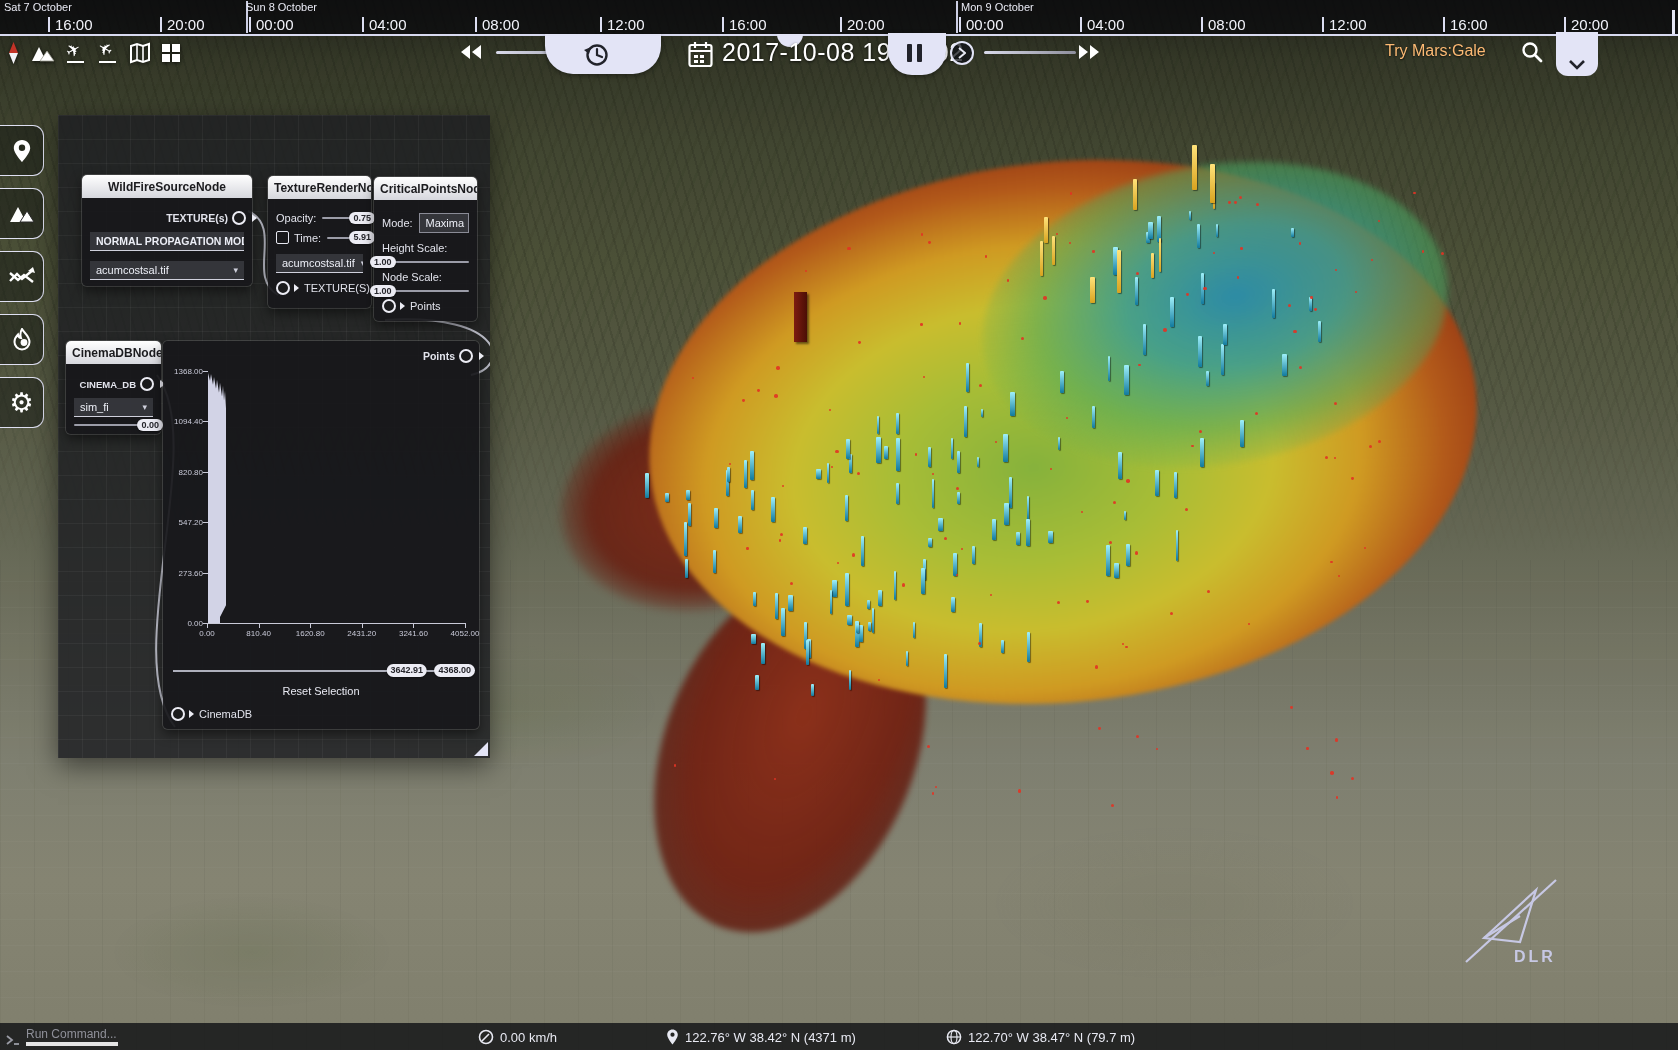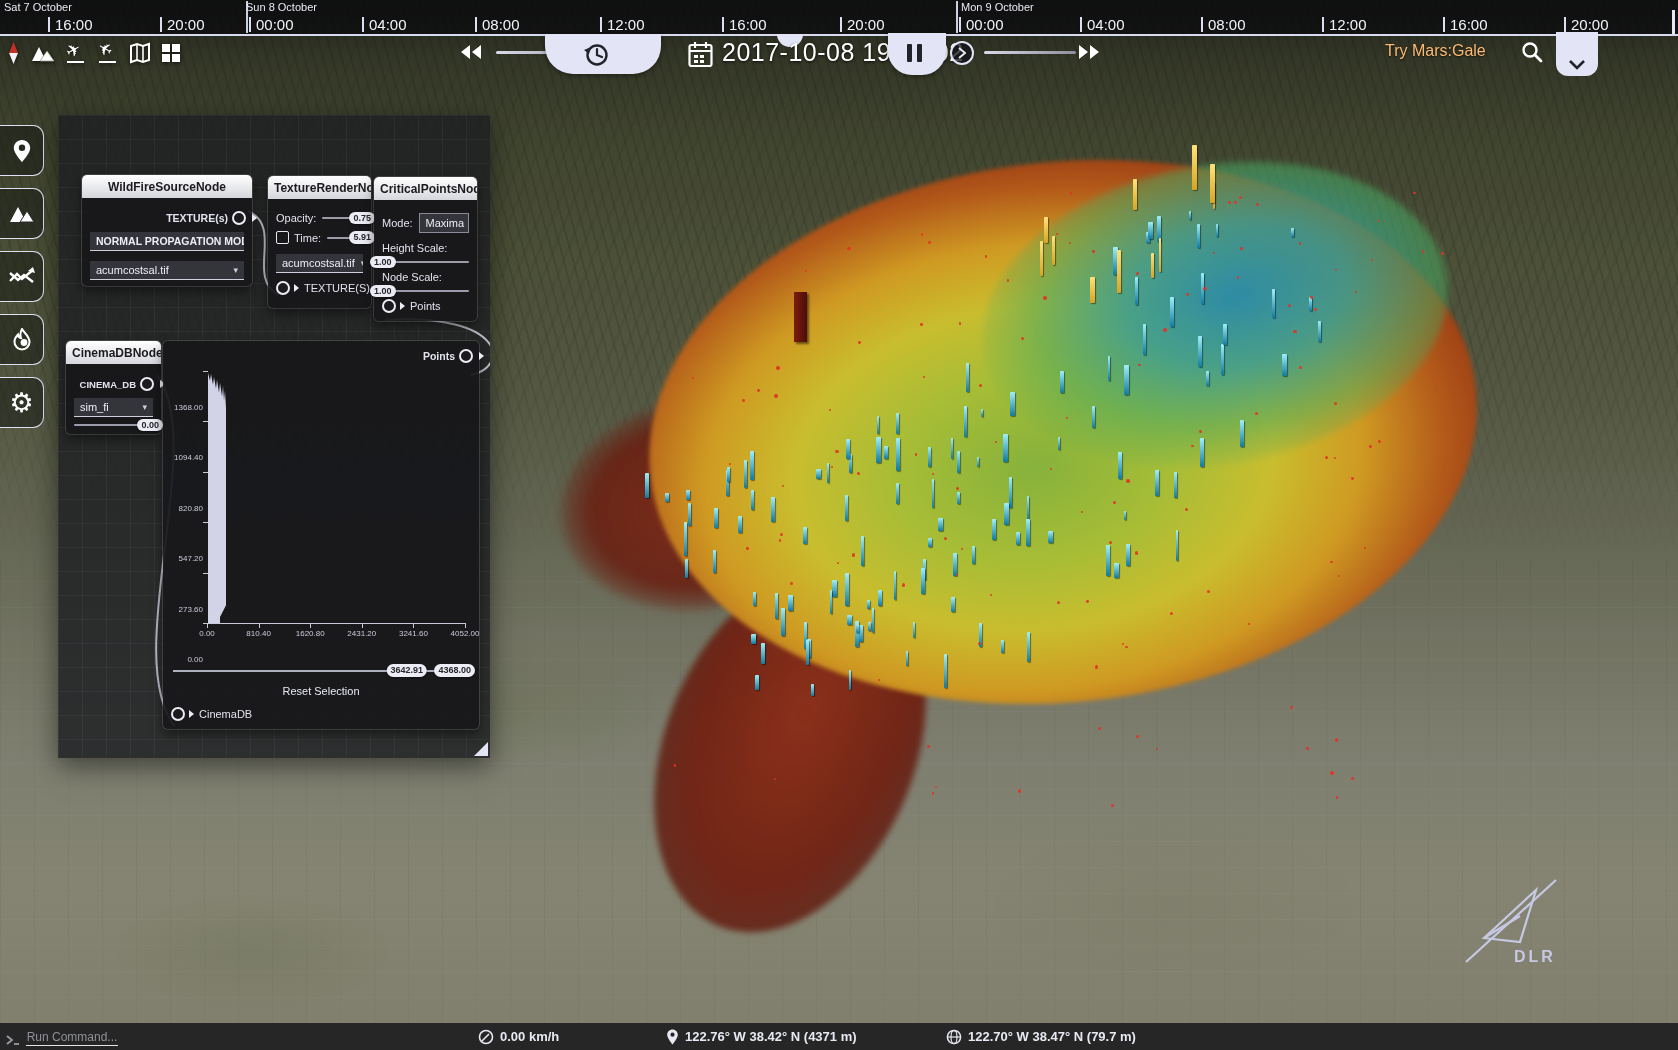--- a/index.html
+++ b/index.html
@@ -128,39 +128,39 @@
   .strack{height:2px;background:#9b9ca8;border-radius:1px;flex:1;}
   .pill{background:#ececf4;color:#26262c;font-size:9px;font-weight:bold;border-radius:8px;
     padding:1px 4px;line-height:1.2;white-space:nowrap;box-shadow:0 1px 2px rgba(0,0,0,.4);}
   .cb{width:11px;height:11px;border:1.6px solid #e6e7f0;border-radius:2px;margin-right:5px;flex:none;cursor:pointer;}
   .lbl{margin-right:6px;}
   .popout{position:absolute;right:6px;top:5px;width:11px;height:11px;border:1.6px solid #35363c;border-radius:2px;cursor:pointer;}
   .popout::after{content:"";position:absolute;right:-2px;top:-2px;width:5px;height:5px;background:#35363c;}
 
   
   #pchart{position:relative;height:296px;margin:2px 0 0;}
-  .ylab{position:absolute;right:268px;font-size:8px;color:#c9cad8;white-space:nowrap;margin-top:36px;}
+  .ylab{position:absolute;right:268px;font-size:8px;color:#c9cad8;white-space:nowrap;}
   .ydash{position:absolute;width:5px;height:1px;background:#c9cad8;left:32px;}
   .xlab{position:absolute;top:264px;font-size:8px;color:#c9cad8;transform:translateX(-50%);white-space:nowrap;}
   .xdash{position:absolute;top:258px;width:1px;height:5px;background:#c9cad8;}
   #xaxis{position:absolute;left:36px;top:258px;width:258px;height:1px;background:#c9cad8;}
   #pcol{position:absolute;left:37px;top:6px;}
   #prange{position:relative;height:16px;margin:2px 2px 0;}
   #prange .rtrack{position:absolute;left:0;right:0;top:7px;height:2px;background:#aeb0bc;}
   .rhandle{position:absolute;top:1px;cursor:ew-resize;text-align:right;}
   #reset-row{text-align:center;font-size:11px;color:#e8e9f2;margin-top:6px;cursor:pointer;}
 
   
   #statusbar{position:absolute;left:0;right:0;bottom:0;height:27px;z-index:6;
     background:rgba(12,13,17,.78);display:flex;align-items:center;font-size:13px;color:#e8e9f2;}
   #cmd-wrap{position:absolute;left:6px;bottom:4px;display:flex;align-items:flex-end;gap:6px;}
-  #cmd-input{background:transparent;border:none;border-bottom:1px solid #e5e5e5;width:92px;
-    color:#cfd0da;font-size:12px;font-family:"Liberation Sans",sans-serif;outline:none;padding:1px 0;text-align:center;}
+  #cmd-input{background:transparent;border:none;border-bottom:4px solid #e5e5e5;width:92px;
+    color:#cfd0da;font-size:12px;font-family:"Liberation Sans",sans-serif;outline:none;padding:1px 0;}
   #cmd-input::placeholder{color:#8f9099;}
-  .sb-group{position:absolute;display:flex;align-items:flex-start;gap:6px;white-space:nowrap;font-weight:bold;}
+  .sb-group{position:absolute;display:flex;align-items:flex-end;gap:6px;white-space:nowrap;}
 
   
   #dlr{position:absolute;left:1462px;top:872px;z-index:3;}
 </style>
 </head>
 <body>
 
 <div id="stage">
 
   <div id="map">

